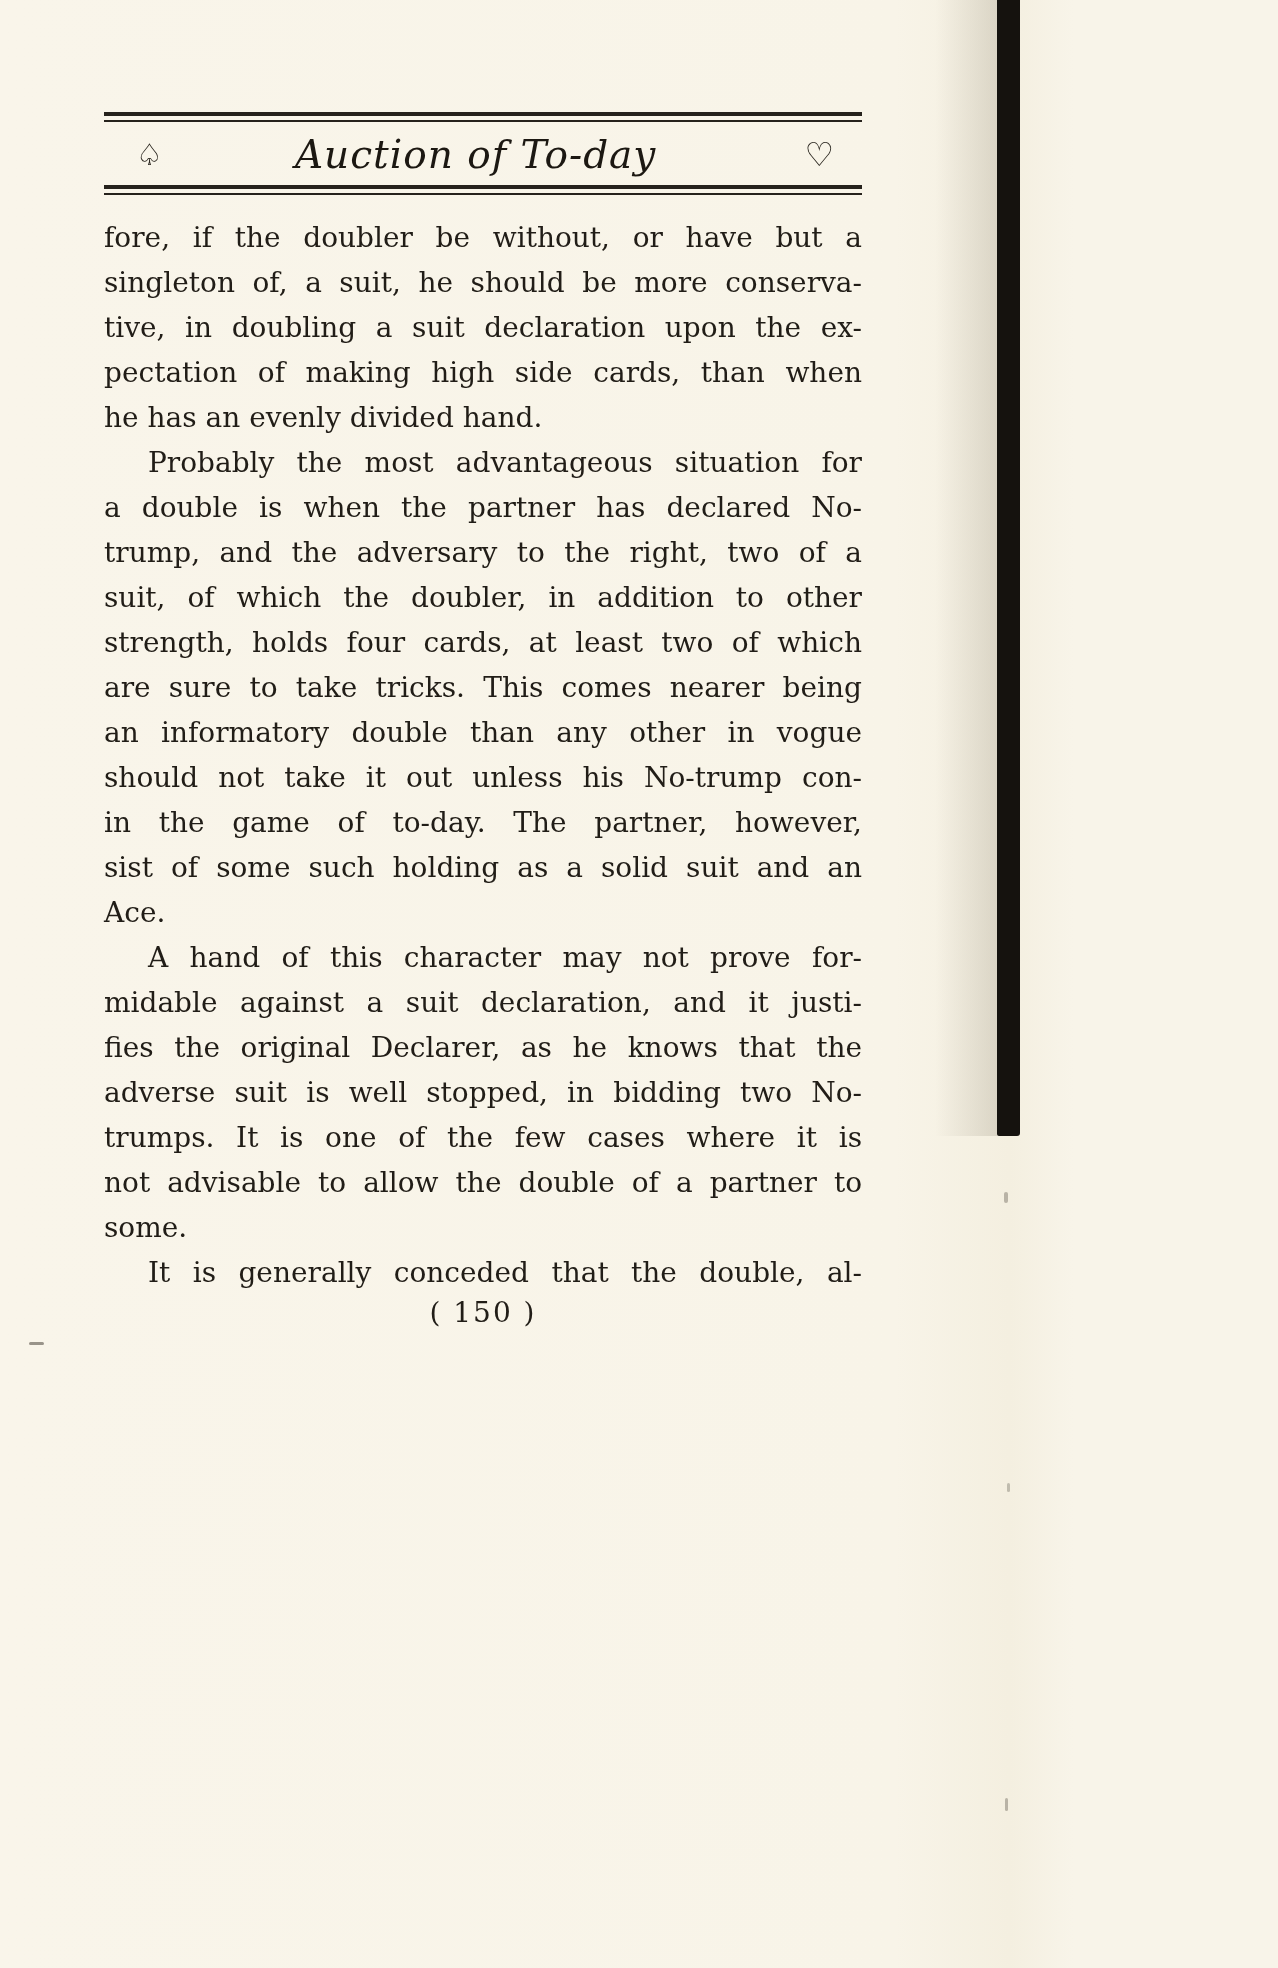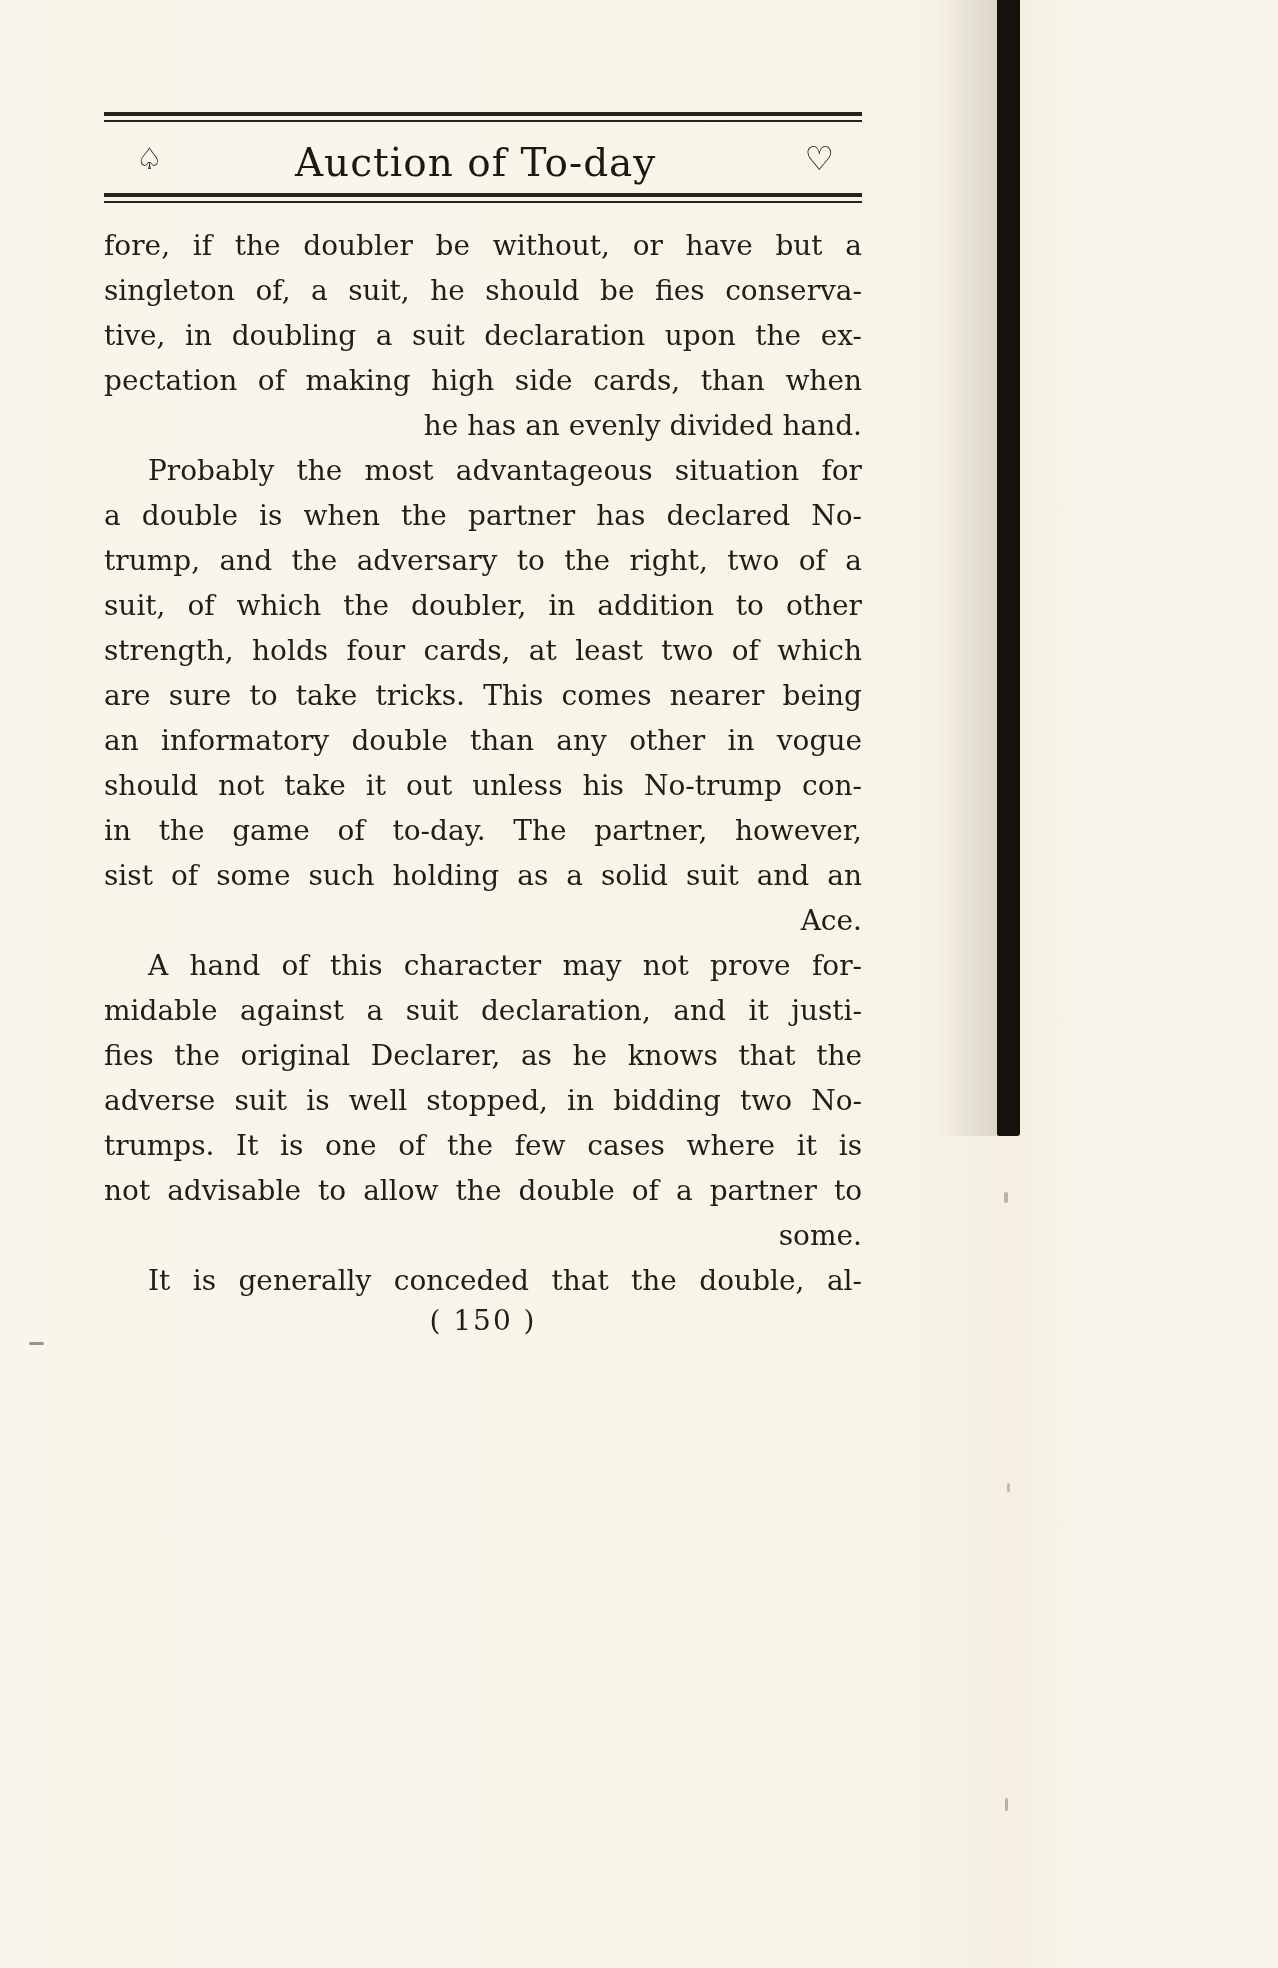--- a/index.html
+++ b/index.html
@@ -28,32 +28,32 @@
     padding: 10px 28px 8px 32px;
   }
   .suit {
     font-family: "DejaVu Sans", "Liberation Sans", sans-serif;
     font-size: 30px;
     color: #2a261f;
     line-height: 1;
   }
   .suit.heart { font-size: 33px; }
   .title {
+    font-style: italic;
     font-size: 39px;
     letter-spacing: 1px;
     color: #1c1812;
     transform: translateX(-8px);
-    margin-top: 8px;
   }
   .body-text {
     margin-top: 20px;
     font-size: 28px;
     line-height: 45px;
   }
-  .line { min-height: 45px; text-align: right; }
+  .line { min-height: 45px; }
   .line.indent { text-indent: 44px; }
   .line.just {
     text-align: justify;
     text-align-last: justify;
   }
   .pageno {
     text-align: center;
     font-size: 28px;
     margin-top: 1px;
     letter-spacing: 2px;
@@ -92,21 +92,21 @@
       <span class="suit spade">♤</span>
       <span class="title">Auction of To-day</span>
       <span class="suit heart">♡</span>
     </div>
 
     <div class="rule thick"></div>
     <div class="rule thin"></div>
 
     <div class="body-text">
         <div class="line just">fore, if the doubler be without, or have but a</div>
-        <div class="line just">singleton of, a suit, he should be fies conserva-</div>
+        <div class="line just">singleton of, a suit, he should be more conserva-</div>
         <div class="line just">tive, in doubling a suit declaration upon the ex-</div>
         <div class="line just">pectation of making high side cards, than when</div>
         <div class="line">he has an evenly divided hand.</div>
         <div class="line indent just">Probably the most advantageous situation for</div>
         <div class="line just">a double is when the partner has declared No-</div>
         <div class="line just">trump, and the adversary to the right, two of a</div>
         <div class="line just">suit, of which the doubler, in addition to other</div>
         <div class="line just">strength, holds four cards, at least two of which</div>
         <div class="line just">are sure to take tricks. This comes nearer being</div>
         <div class="line just">an informatory double than any other in vogue</div>

